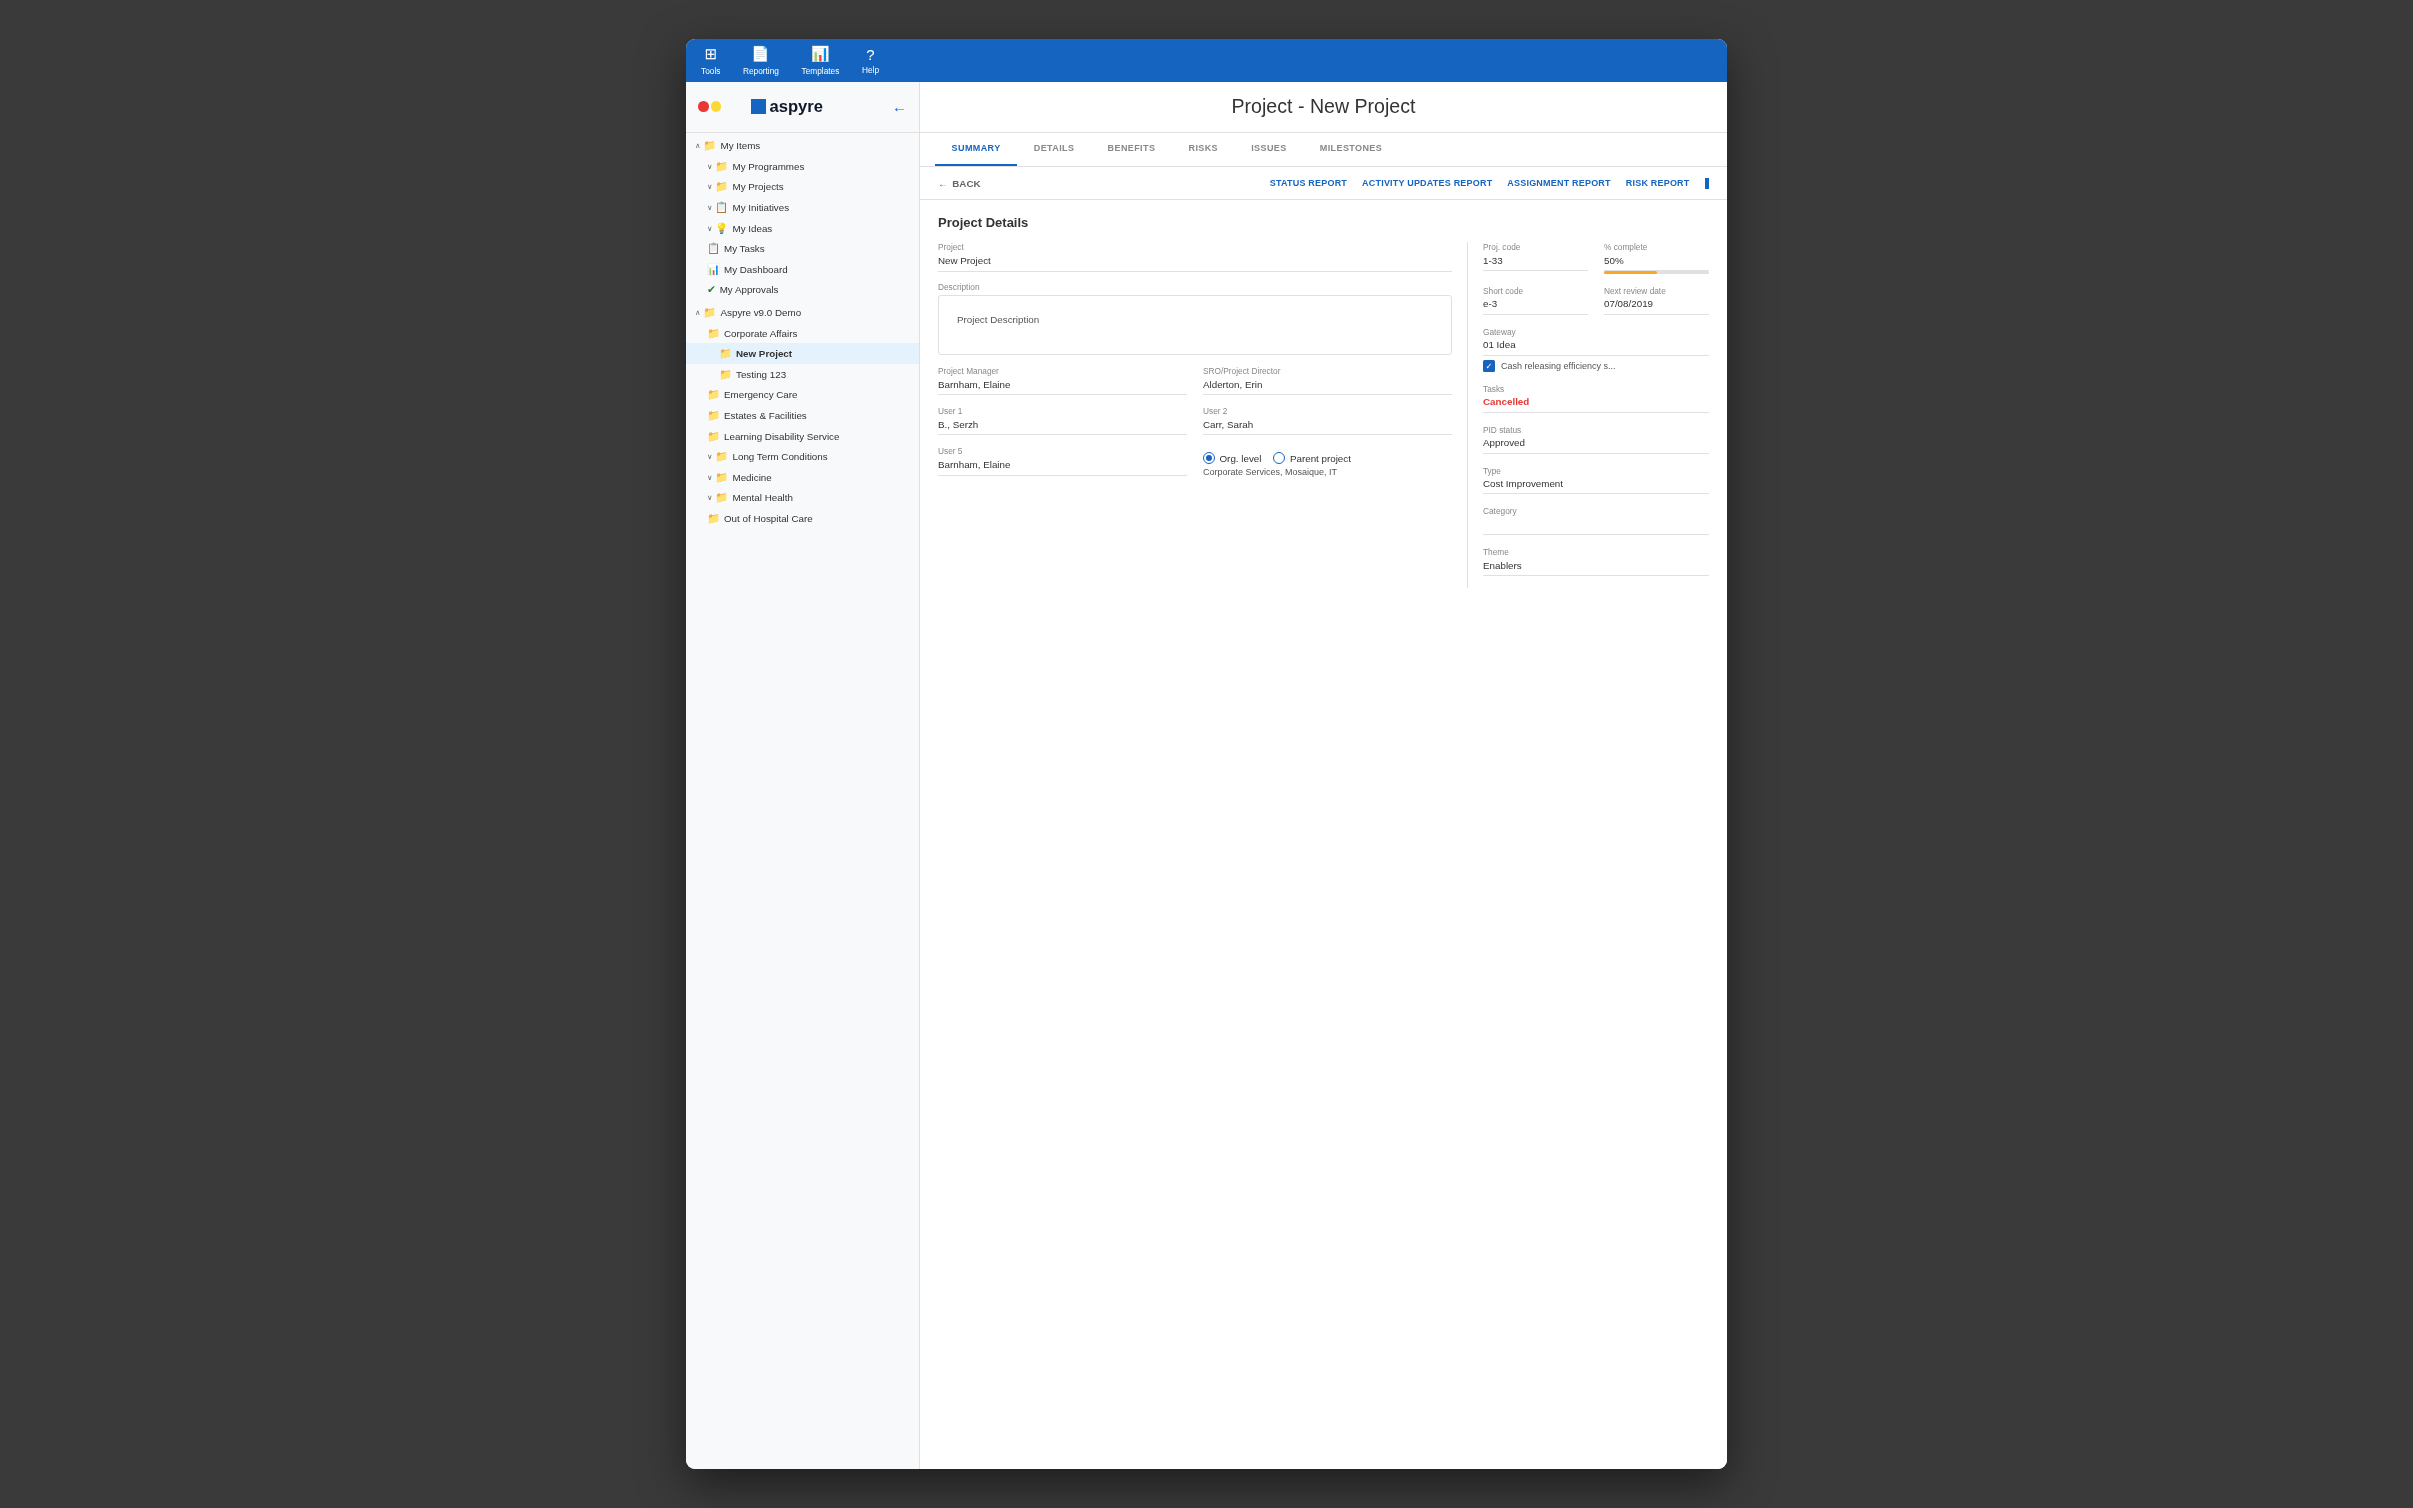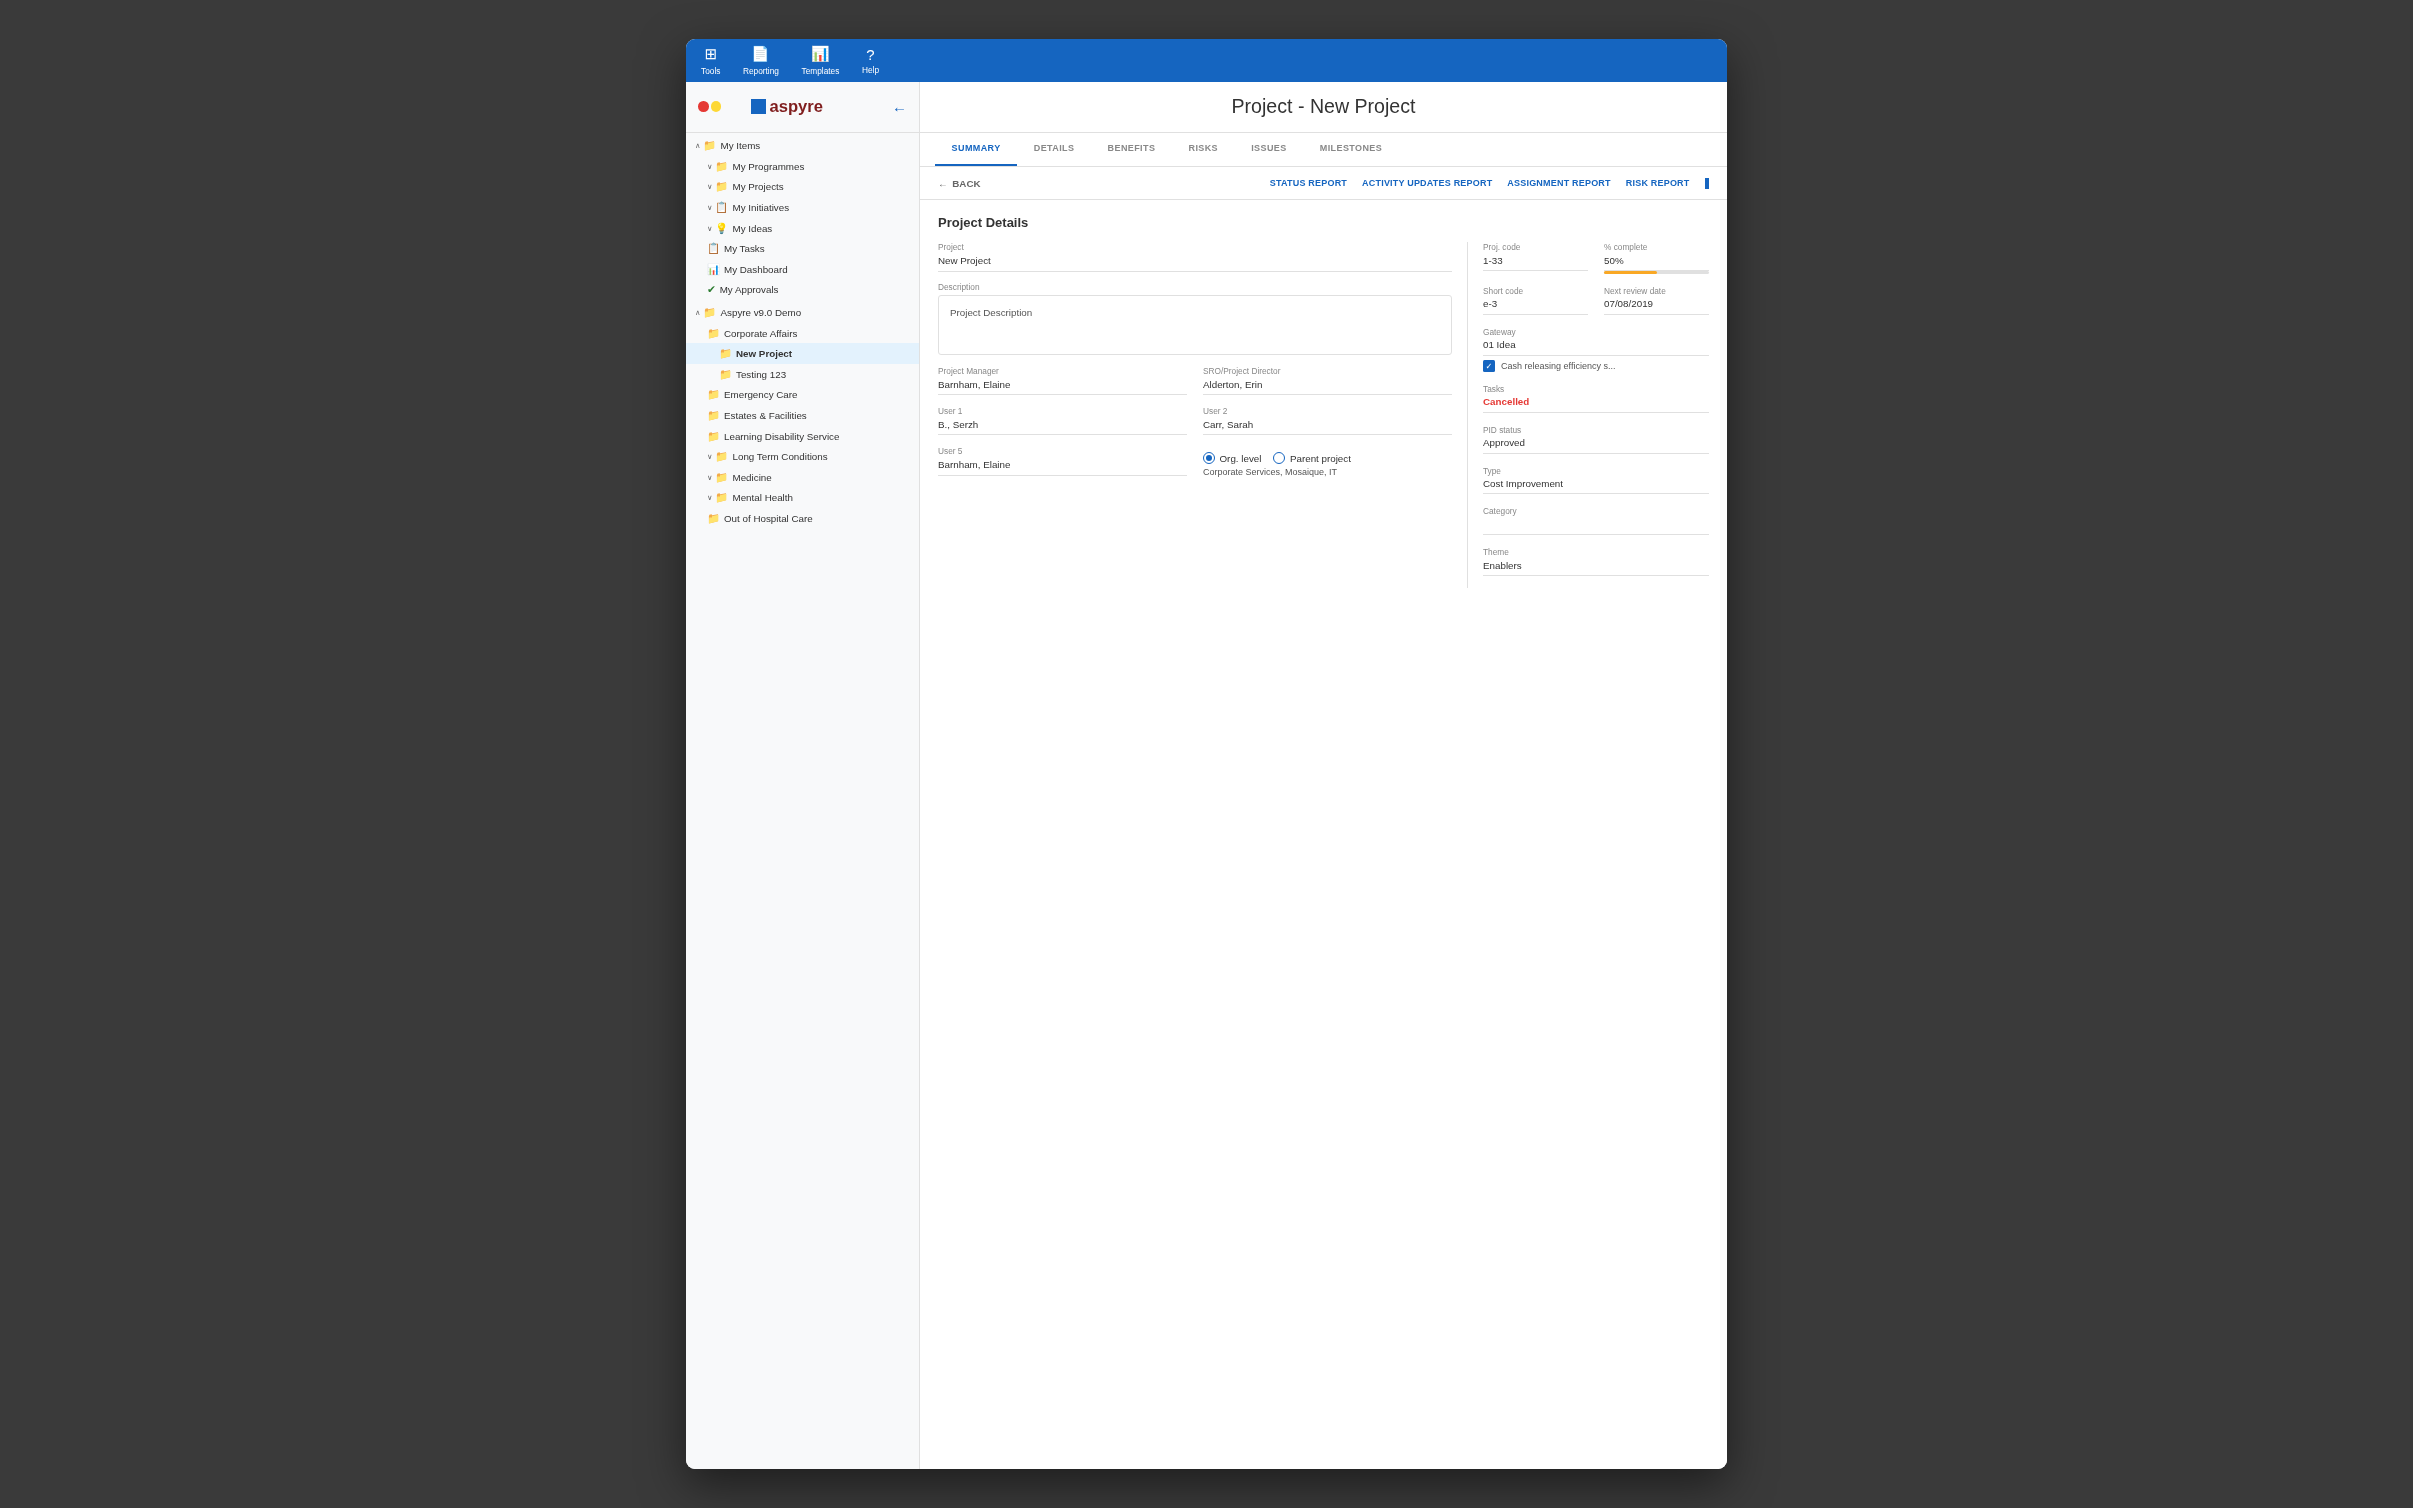--- a/index.html
+++ b/index.html
@@ -67,21 +67,21 @@
       gap: 2.3px;
     }
     .circle-red { width: 10.6px; height: 10.6px; background: #e53935; border-radius: 50%; }
     .circle-yellow { width: 10.6px; height: 10.6px; background: #fdd835; border-radius: 50%; }
     .logo-text {
       display: flex;
       align-items: center;
       gap: 3px;
       font-size: 16.6px;
       font-weight: bold;
-      color: #7f1d1d;
+      color: #0f172a;
       padding-left: 24px;
     }
     .logo-square {
       width: 15px;
       height: 15px;
       background: #1565c0;
       display: inline-block;
     }
     .back-arrow {
       margin-left: auto;
@@ -211,21 +211,21 @@
     }
     .field-value {
       font-size: 9.8px;
       color: #333;
       padding-bottom: 4.5px;
       border-bottom: 0.8px solid #e0e0e0;
     }
     .description-box {
       border: 0.8px solid #e0e0e0;
       border-radius: 3px;
-      padding: 11px;
+      padding: 18px;
       min-height: 60px;
       font-size: 9.8px;
       color: #555;
       margin-bottom: 10.6px;
     }
     .two-col {
       display: grid;
       grid-template-columns: 1fr 1fr;
       gap: 0 16px;
     }

